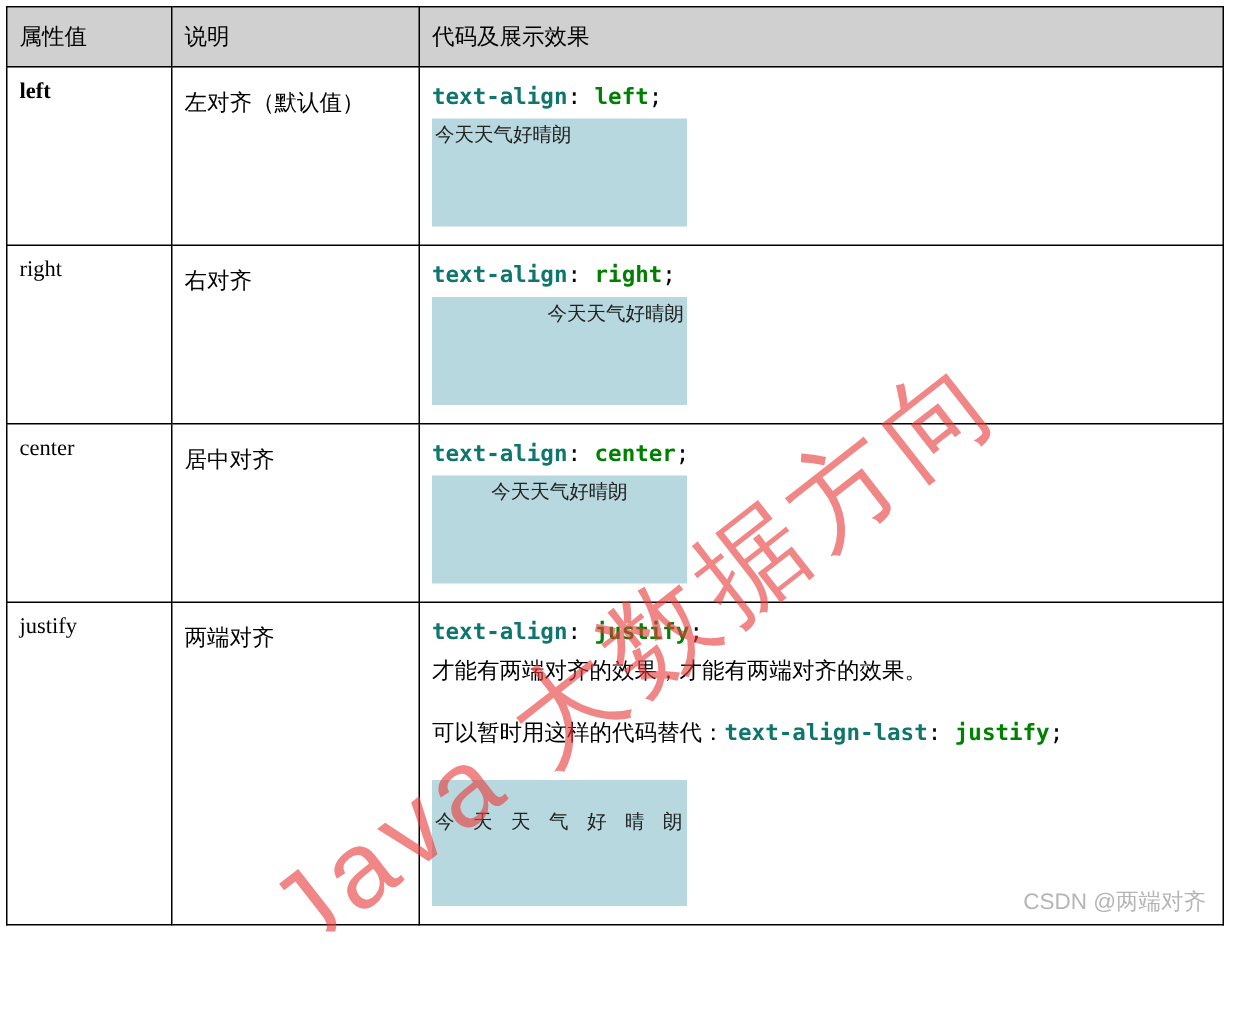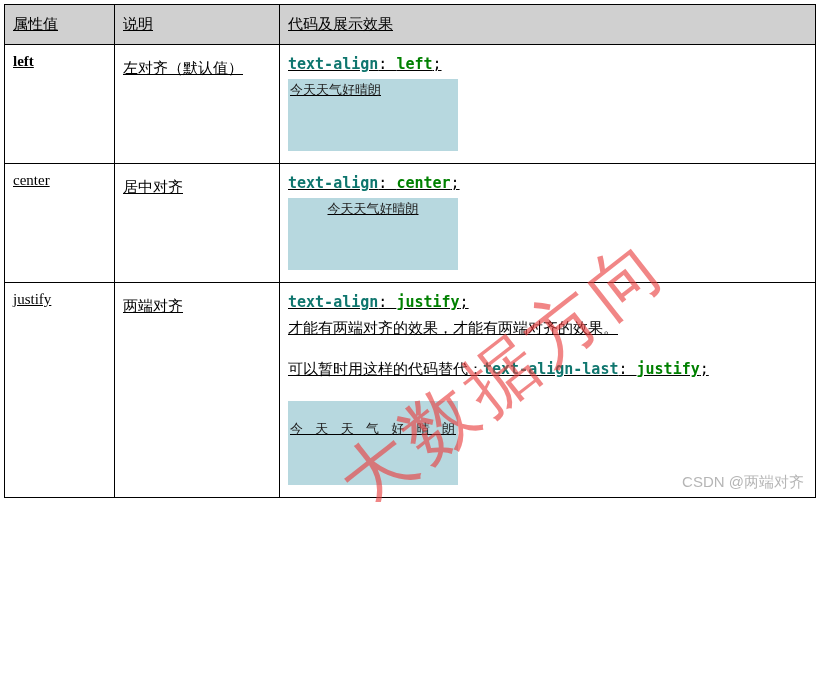--- a/index.html
+++ b/index.html
@@ -9,21 +9,20 @@
     font-size: 15px;
     color: #000;
     width: 822px;
     box-sizing: border-box;
     position: relative;
   }
   table {
     border-collapse: collapse;
     width: 812px;
     table-layout: fixed;
-    text-decoration: underline;
   }
   th, td {
     border: 1px solid #000;
     vertical-align: top;
     text-align: left;
     padding: 8px 8px 8px 8px;
   }
   th {
     background: #d0d0d0;
     font-weight: normal;
@@ -119,20 +118,30 @@
       <td>
         <span class="bold">left</span>
       </td>
       <td class="desc-cell">左对齐（默认值）</td>
       <td>
         <div class="code-line"><span class="prop">text-align</span><span class="colon">: </span><span class="val">left</span><span class="semi">;</span></div>
         <div class="demo-box demo-left">今天天气好晴朗</div>
       </td>
     </tr>
 
+    <tr>
+      <td>
+        <span>right</span>
+      </td>
+      <td class="desc-cell">右对齐</td>
+      <td>
+        <div class="code-line"><span class="prop">text-align</span><span class="colon">: </span><span class="val">right</span><span class="semi">;</span></div>
+        <div class="demo-box demo-right">今天天气好晴朗</div>
+      </td>
+    </tr>
 
     <tr>
       <td>
         <span>center</span>
       </td>
       <td class="desc-cell">居中对齐</td>
       <td>
         <div class="code-line"><span class="prop">text-align</span><span class="colon">: </span><span class="val">center</span><span class="semi">;</span></div>
         <div class="demo-box demo-center">今天天气好晴朗</div>
       </td>

